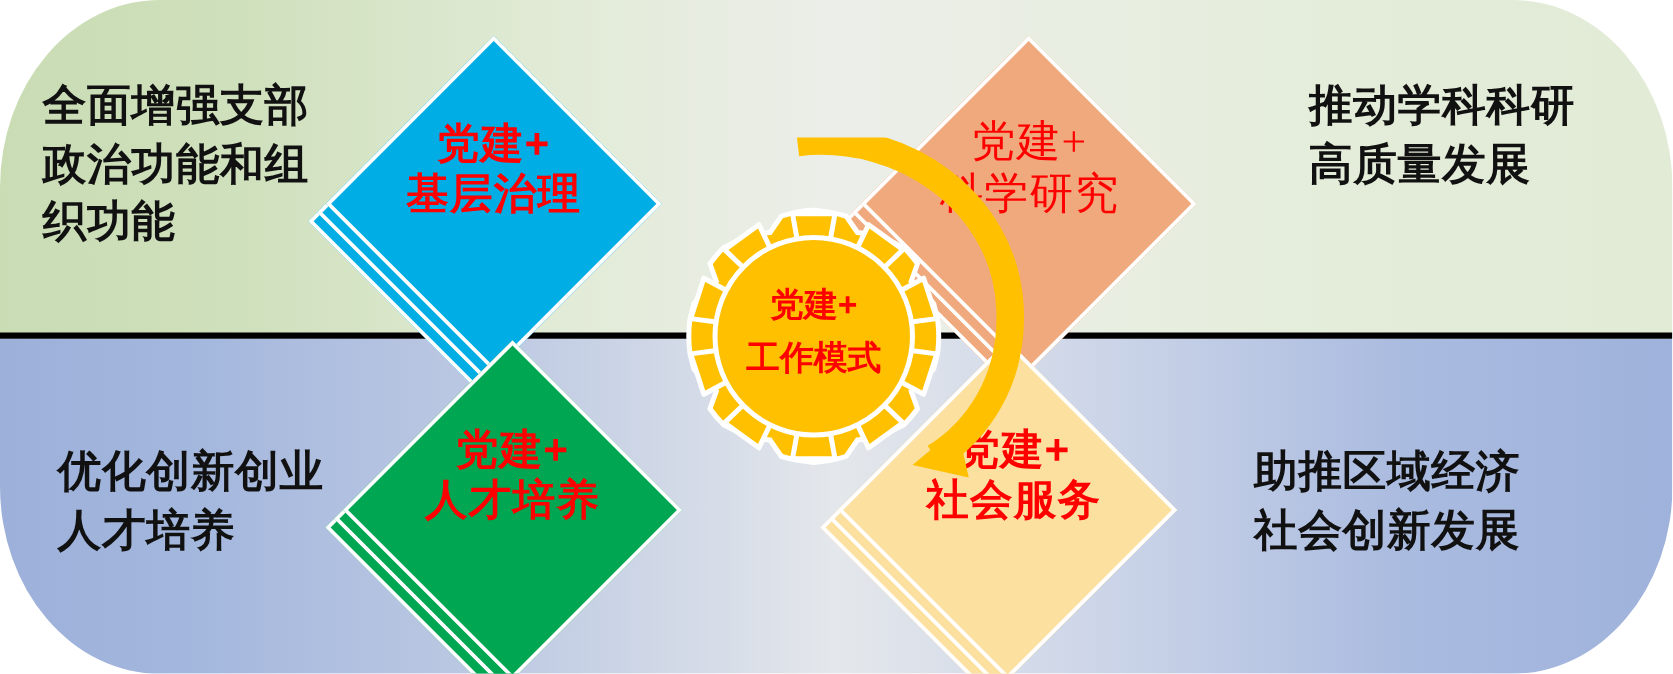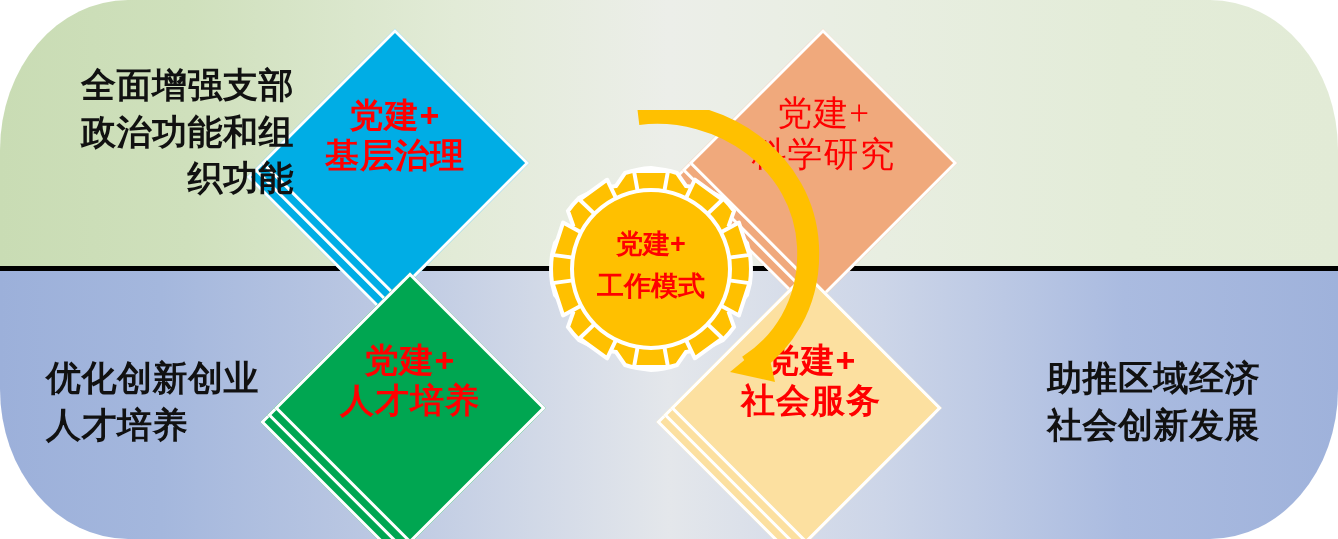--- a/index.html
+++ b/index.html
@@ -57,24 +57,24 @@
   
   .caption {
     position: absolute;
     color: #111111;
     font-weight: bold;
     font-size: 35px;
     line-height: 1.33;
     letter-spacing: 0.5px;
     white-space: pre-line;
   }
-  .cap-tl { left: 34px;  top: 62px;  width: 260px; text-align: right; }
+  .cap-tl { left: 34px;  top: 62px;  width: 260px; }
   .cap-tr { left: 1047px; top: 62px; width: 265px; }
   .cap-bl { left: 46px;  top: 355px; width: 265px; }
-  .cap-br { left: 1047px; top: 355px; width: 270px; }
+  .cap-br { left: 1003px; top: 355px; width: 270px; }
 
   
   .stack {
     position: absolute;
   }
   .dia {
     position: absolute;
     transform: rotate(45deg);
     border: 3px solid #ffffff;
     box-sizing: border-box;
@@ -212,18 +212,20 @@
       <path d="M 26,4
                C 110,-6 192,52 196,136
                C 199,196 168,236 136,256" fill="none" stroke="#FFC000" stroke-width="22" stroke-linecap="butt"></path>
       <path d="M 154,232 L 118,262 L 163,272 Z" fill="#FFC000"></path>
     </svg>
   </div>
 
   <div class="caption cap-tl">全面增强支部
 政治功能和组
 织功能</div>
+  <div class="caption cap-tr">推动学科科研
+高质量发展</div>
   <div class="caption cap-bl">优化创新创业
 人才培养</div>
   <div class="caption cap-br">助推区域经济
 社会创新发展</div>
 
 </div>
 
 </body></html>

